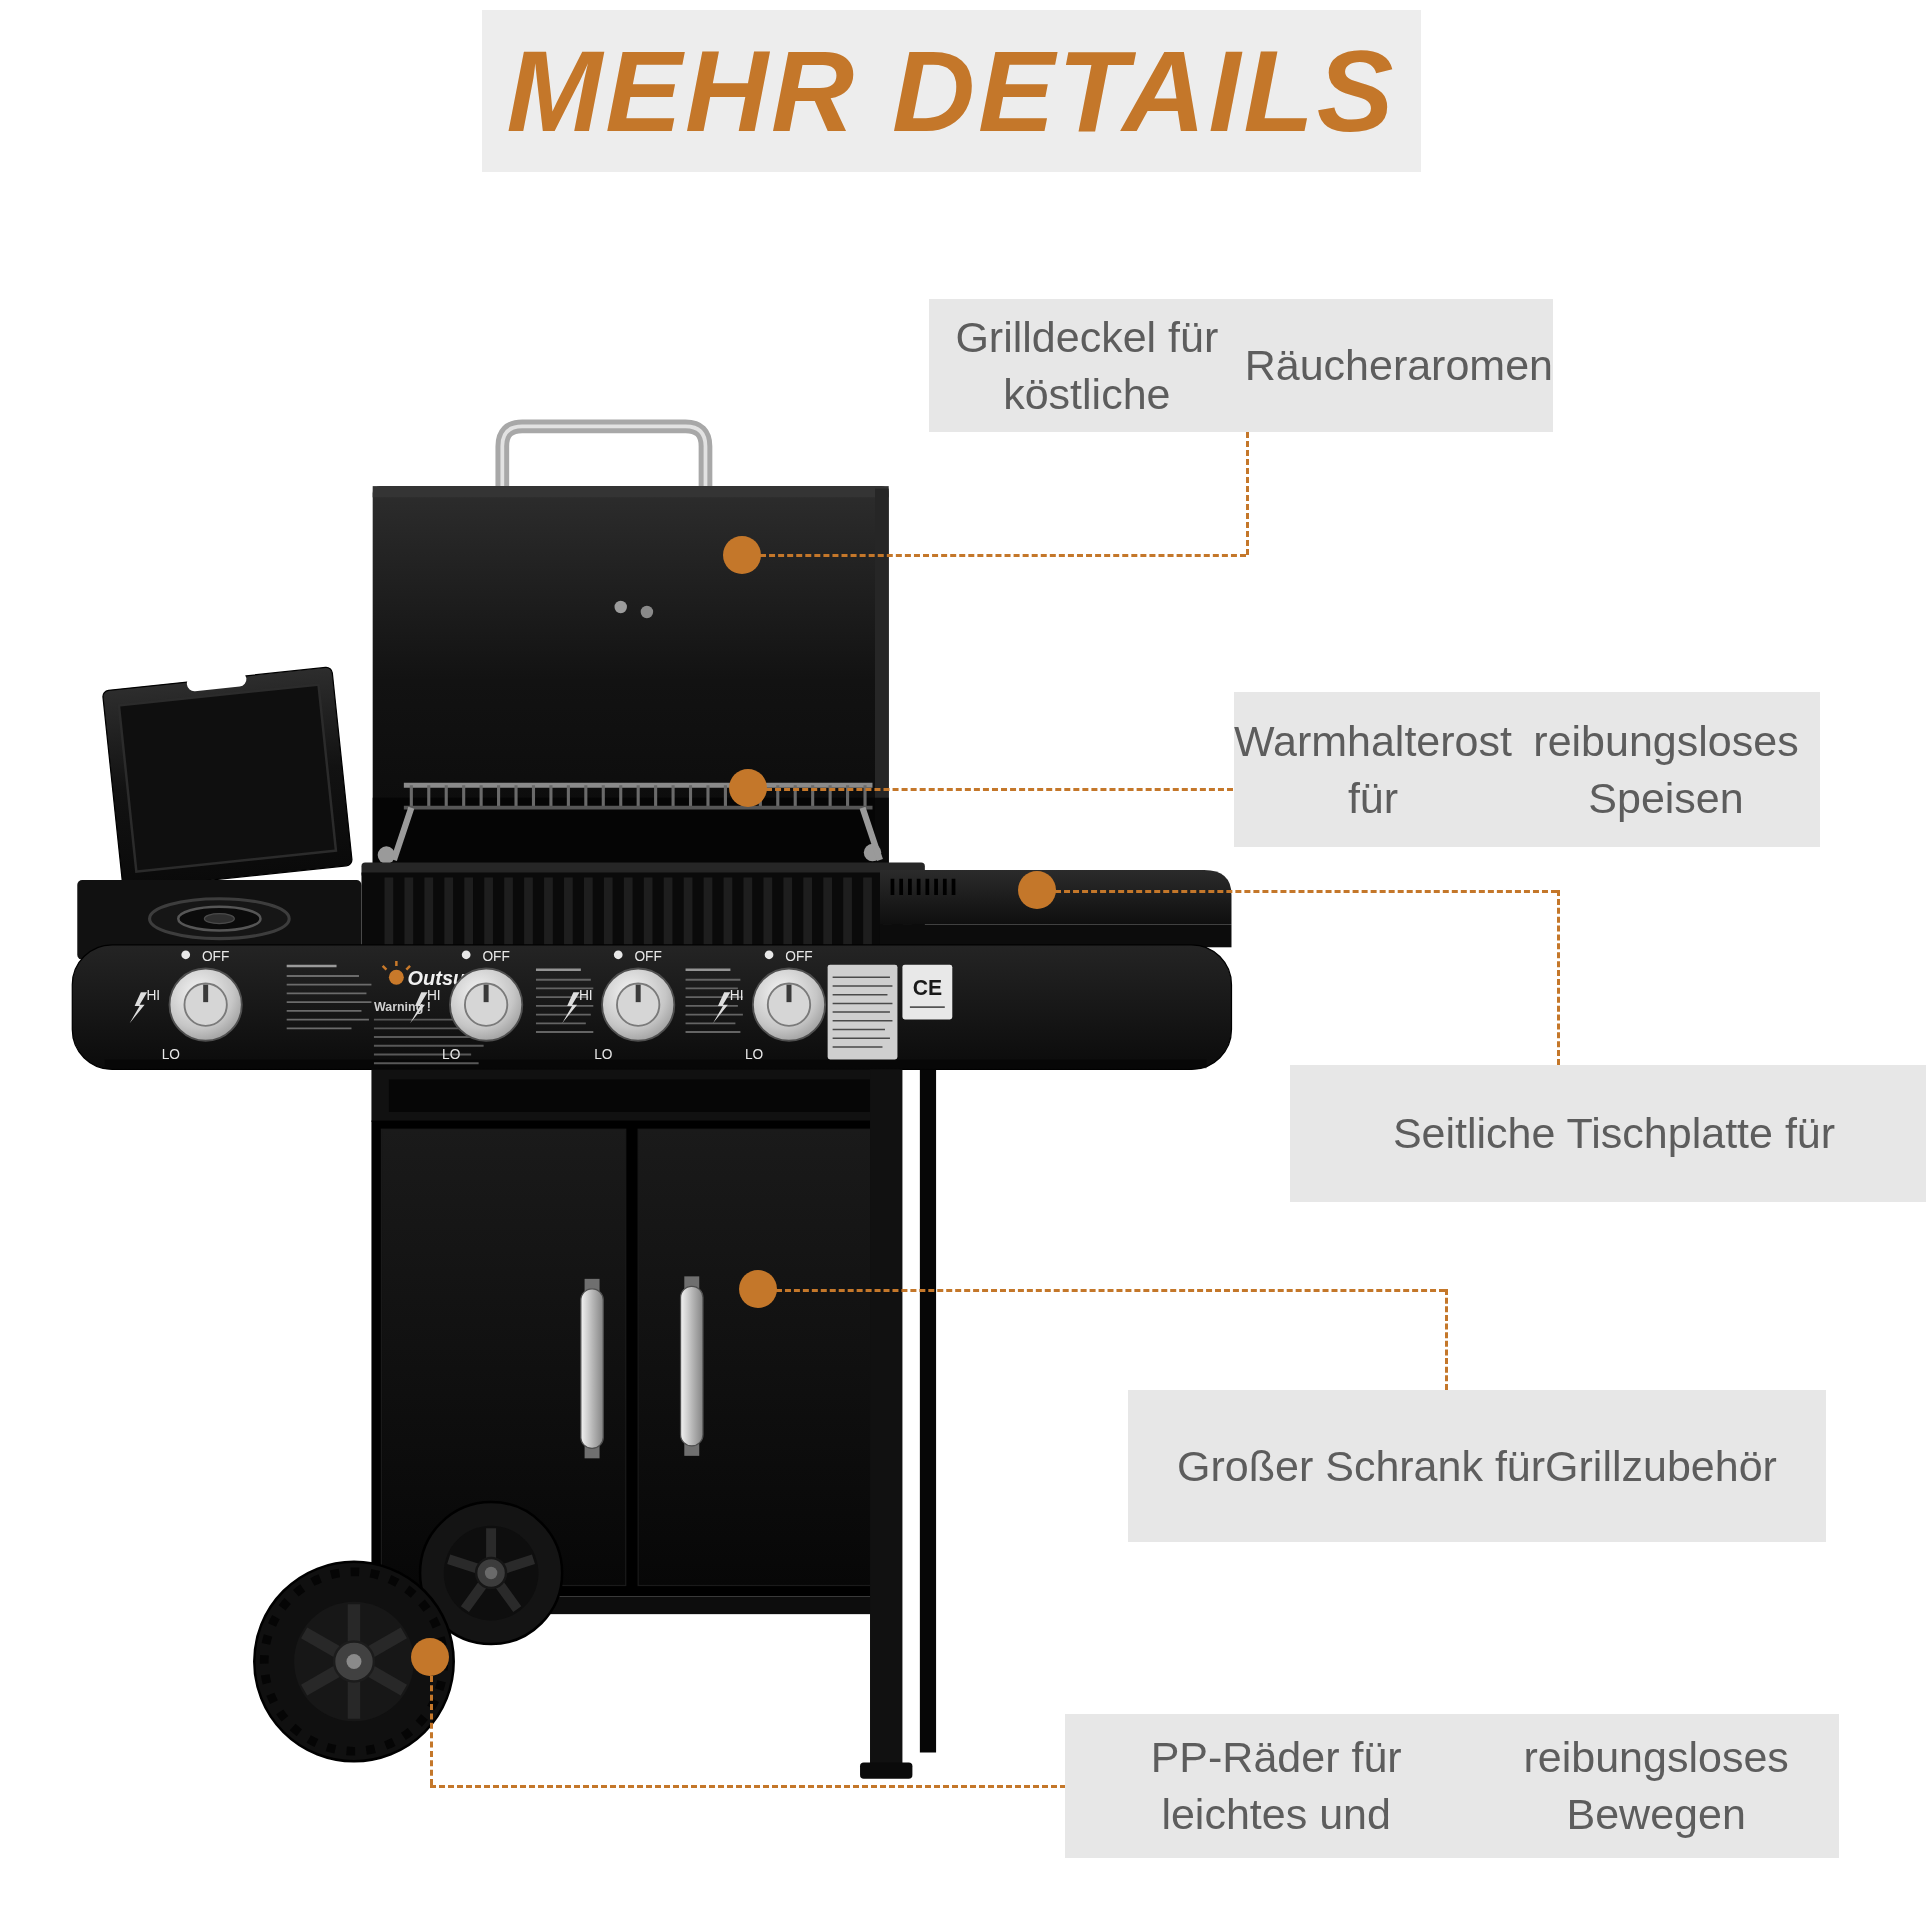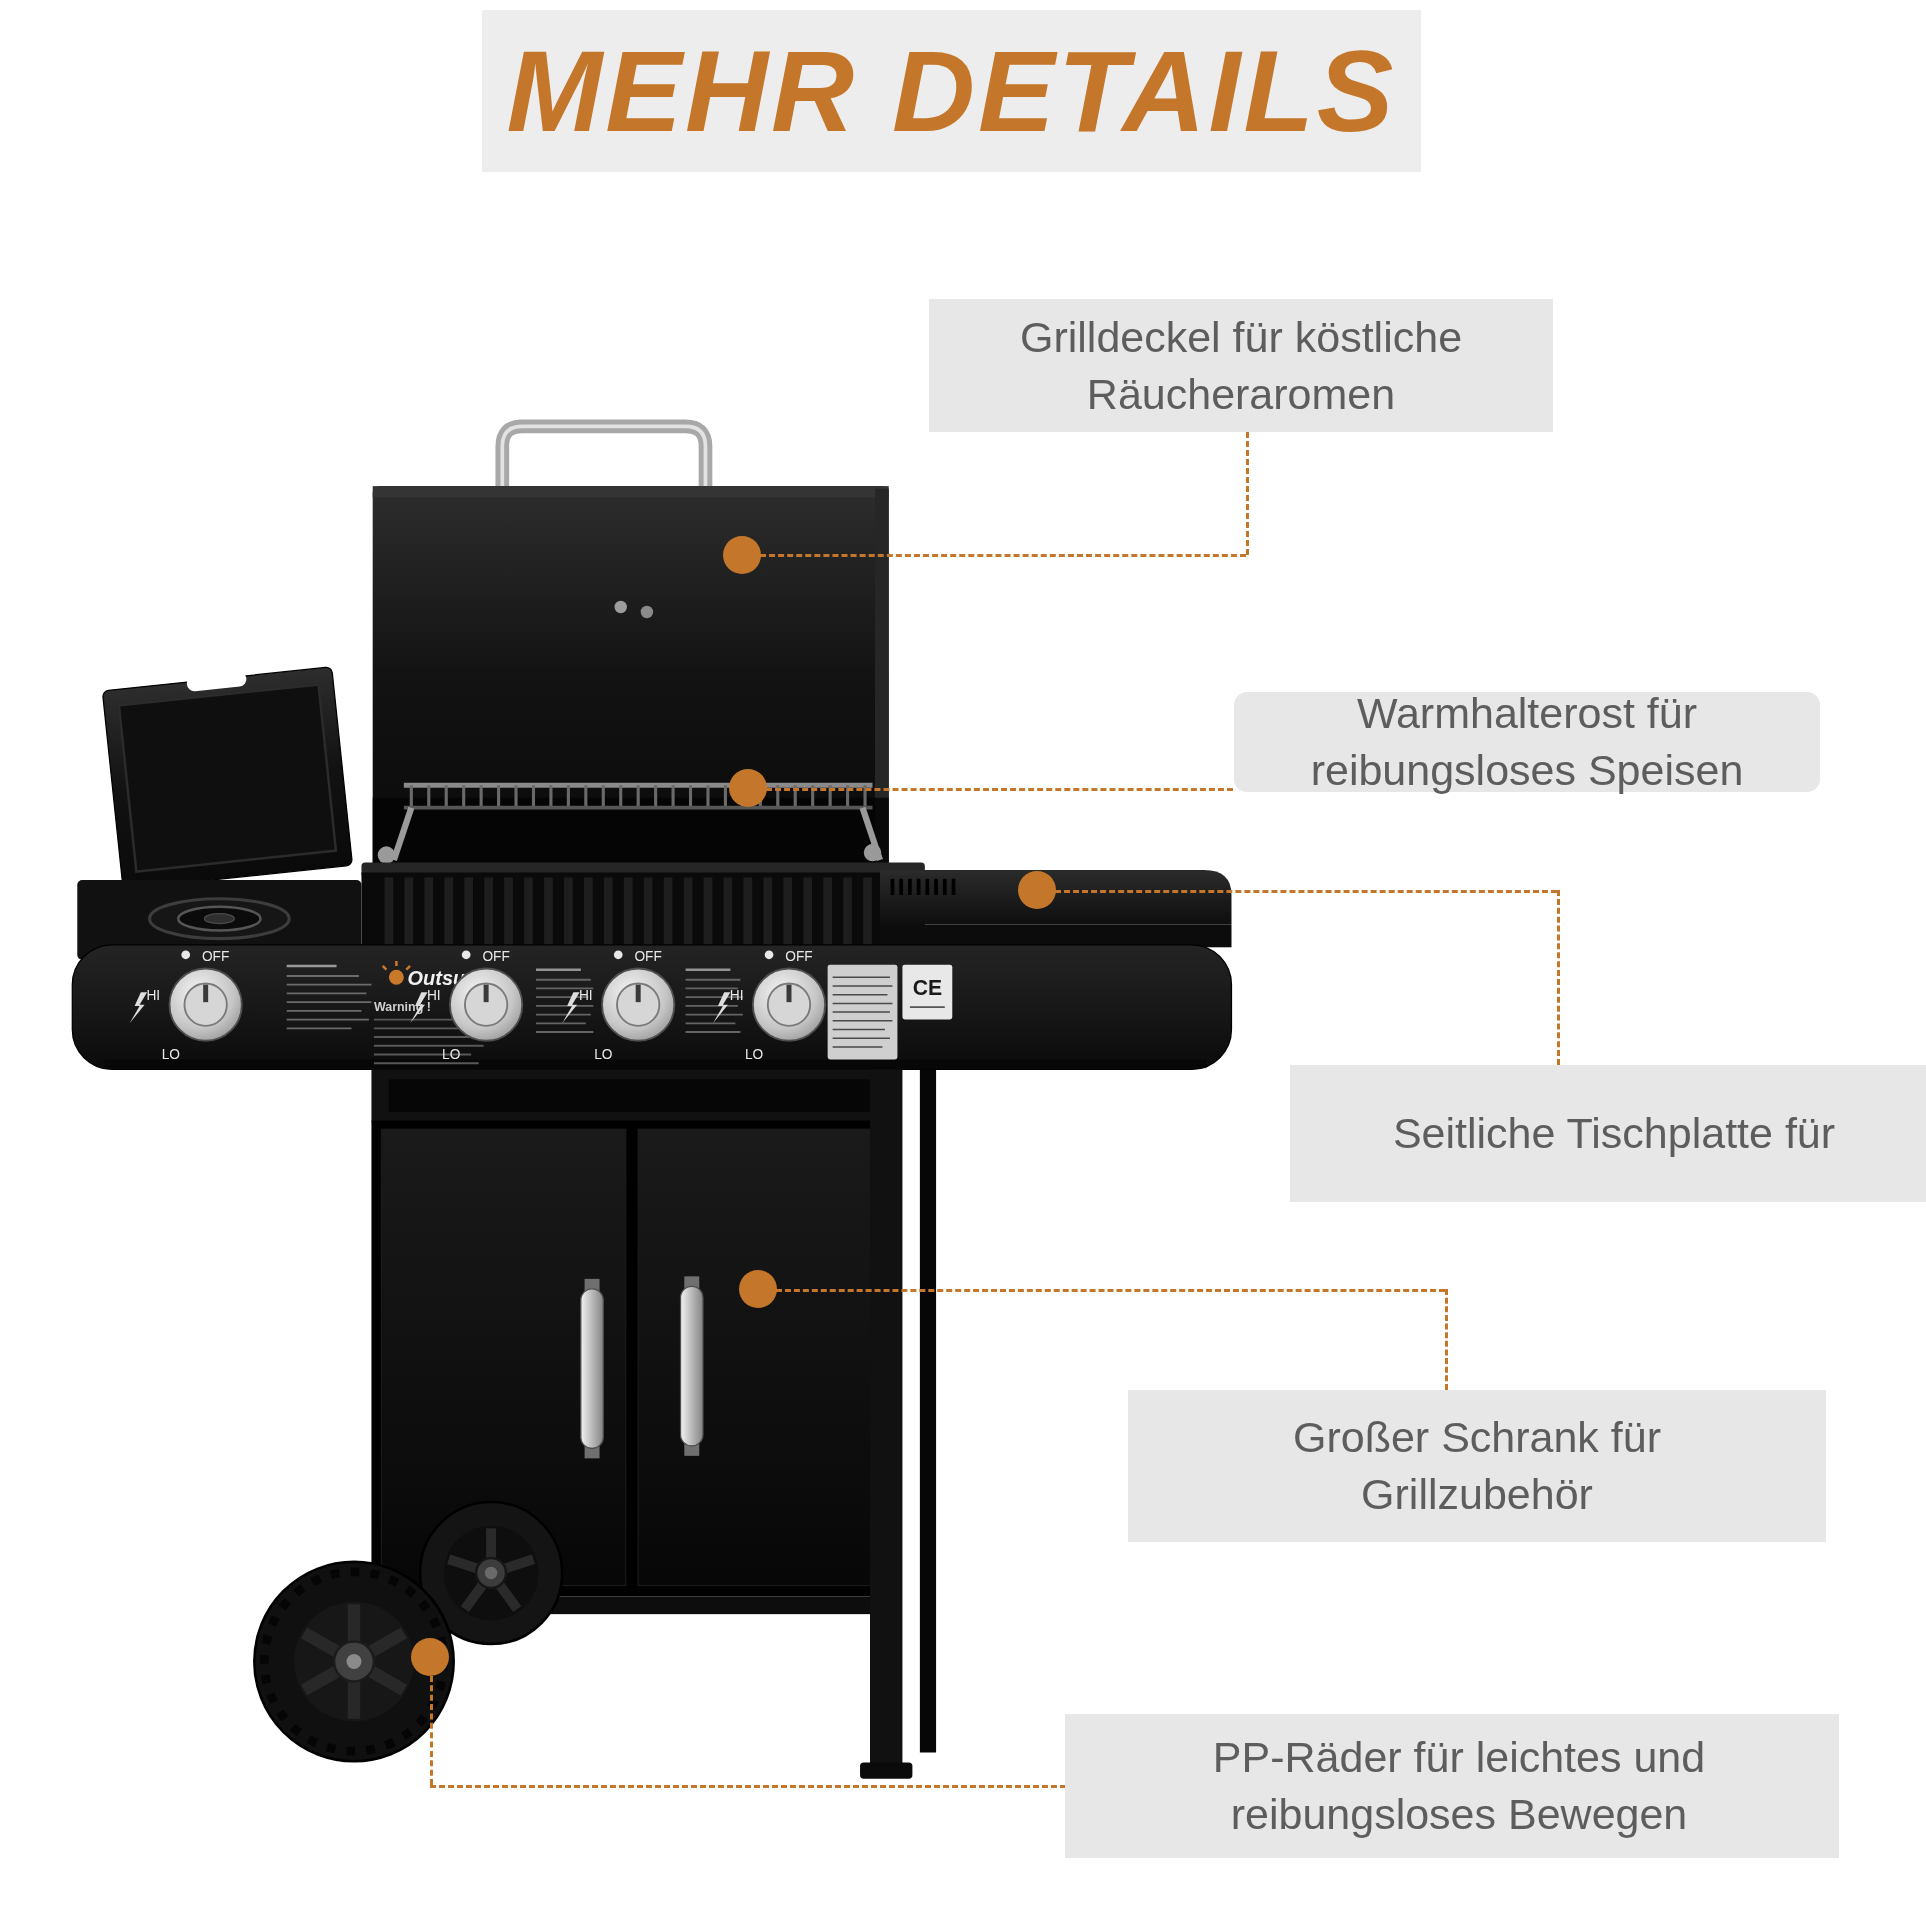--- a/index.html
+++ b/index.html
@@ -6,21 +6,21 @@
   body{width:1927px;height:1927px;font-family:"Liberation Sans",sans-serif;}
   .canvas{position:relative;width:1927px;height:1927px;background:#ffffff;overflow:hidden;}
 
   .title-bar{position:absolute;left:482px;top:10px;width:939px;height:162px;
     background:#ededed;display:flex;align-items:center;justify-content:center;font-style:italic;}
   .title-bar h1{margin:0;font-size:115px;font-weight:bold;color:#c4772a;letter-spacing:3px;white-space:nowrap;}
 
   .grill-svg{position:absolute;left:0;top:0;z-index:1;}
 
   .callout-label{position:absolute;background:#e7e7e7;color:#5d5d5d;
-    display:flex;flex-direction:column;align-items:center;justify-content:center;
+    display:flex;flex-direction:row;align-items:center;justify-content:center;
     font-size:43px;line-height:1.32;text-align:center;z-index:4;}
 
   .dot{position:absolute;width:38px;height:38px;border-radius:50%;background:#c4772a;z-index:5;}
   .dash-h{position:absolute;height:0;border-top:3px dashed #c4772a;z-index:2;}
   .dash-v{position:absolute;width:0;border-left:3px dashed #c4772a;z-index:2;}
 </style>
 </head>
 <body>
 
 <div class="canvas">
@@ -228,21 +228,21 @@
   <div class="dot" style="left:729px;top:769px;"></div>
   <div class="dot" style="left:1018px;top:871px;"></div>
   <div class="dot" style="left:739px;top:1270px;"></div>
   <div class="dot" style="left:411px;top:1638px;"></div>
 
   <div class="callout-label" style="left:929px;top:299px;width:624px;height:133px;">
     <span>Grilldeckel für köstliche</span>
     <span>Räucheraromen</span>
   </div>
 
-  <div class="callout-label" style="left:1234px;top:692px;width:586px;height:100px;border-radius:13px;">
+  <div class="callout-label" style="left:1234px;top:692px;width:586px;height:155px;">
     <span>Warmhalterost für</span>
     <span>reibungsloses Speisen</span>
   </div>
 
   <div class="callout-label" style="left:1290px;top:1065px;width:648px;height:137px;">
     <span>Seitliche Tischplatte für</span>
   </div>
 
   <div class="callout-label" style="left:1128px;top:1390px;width:698px;height:152px;">
     <span>Großer Schrank für</span>

